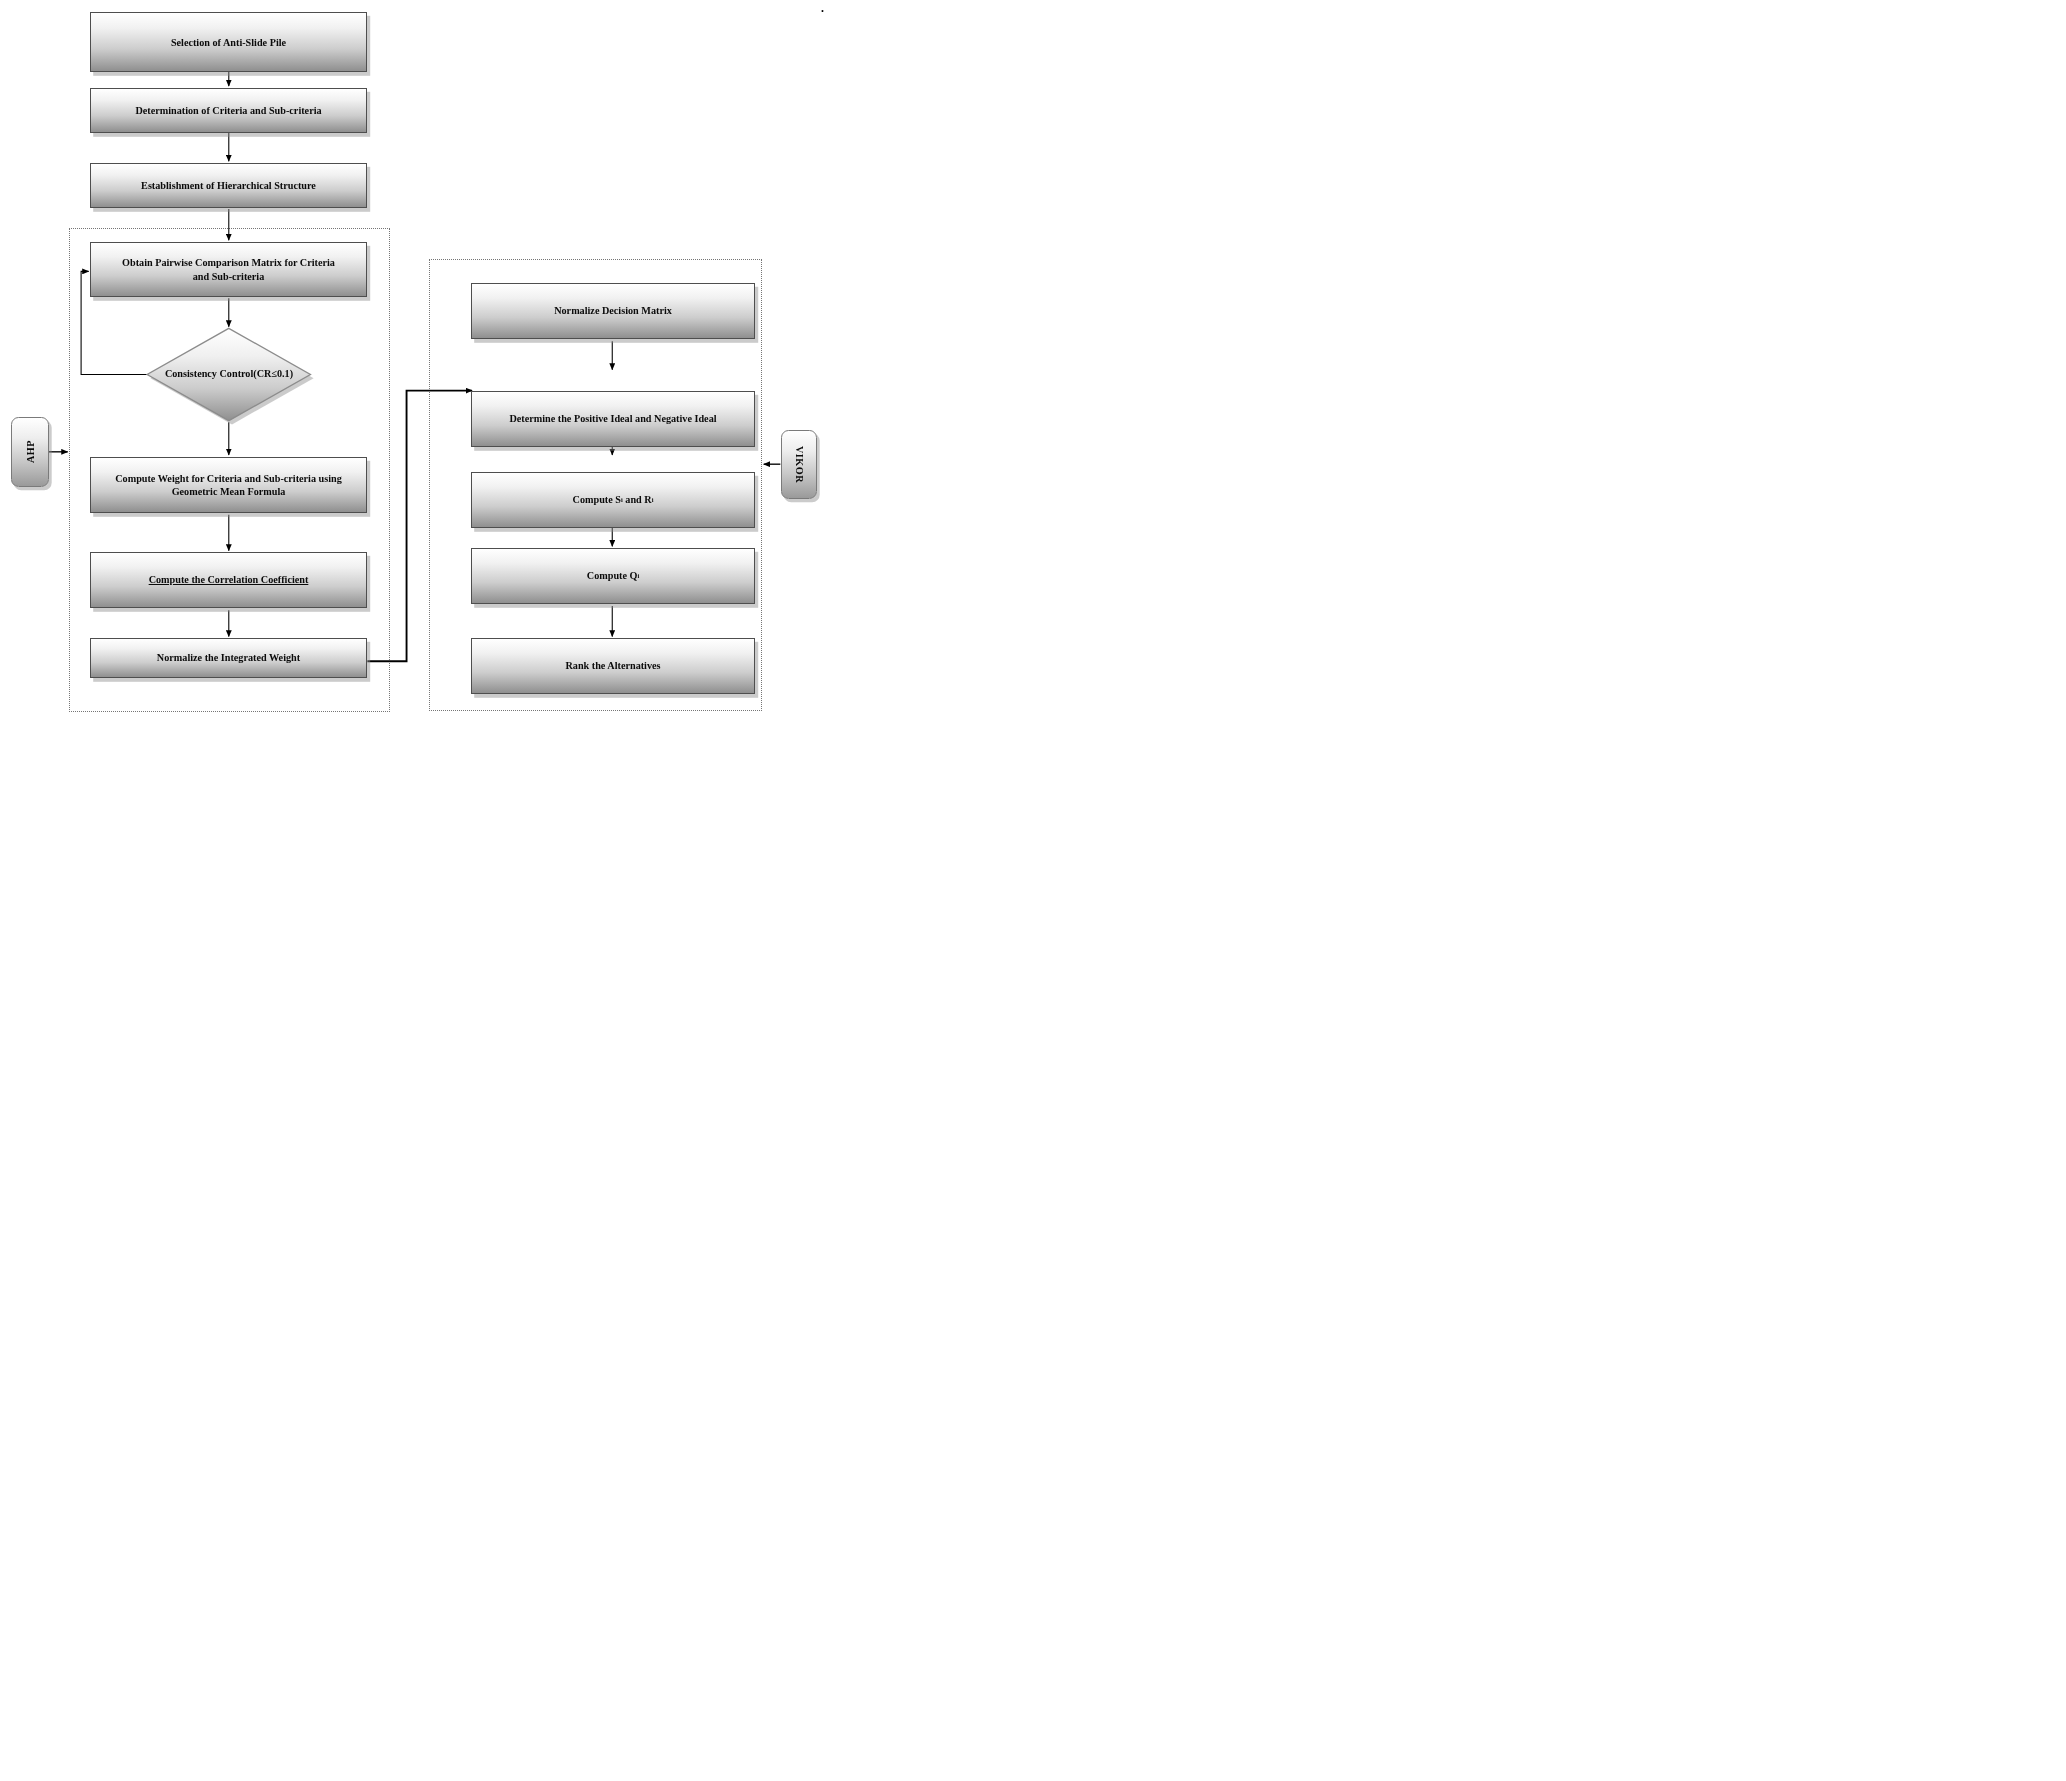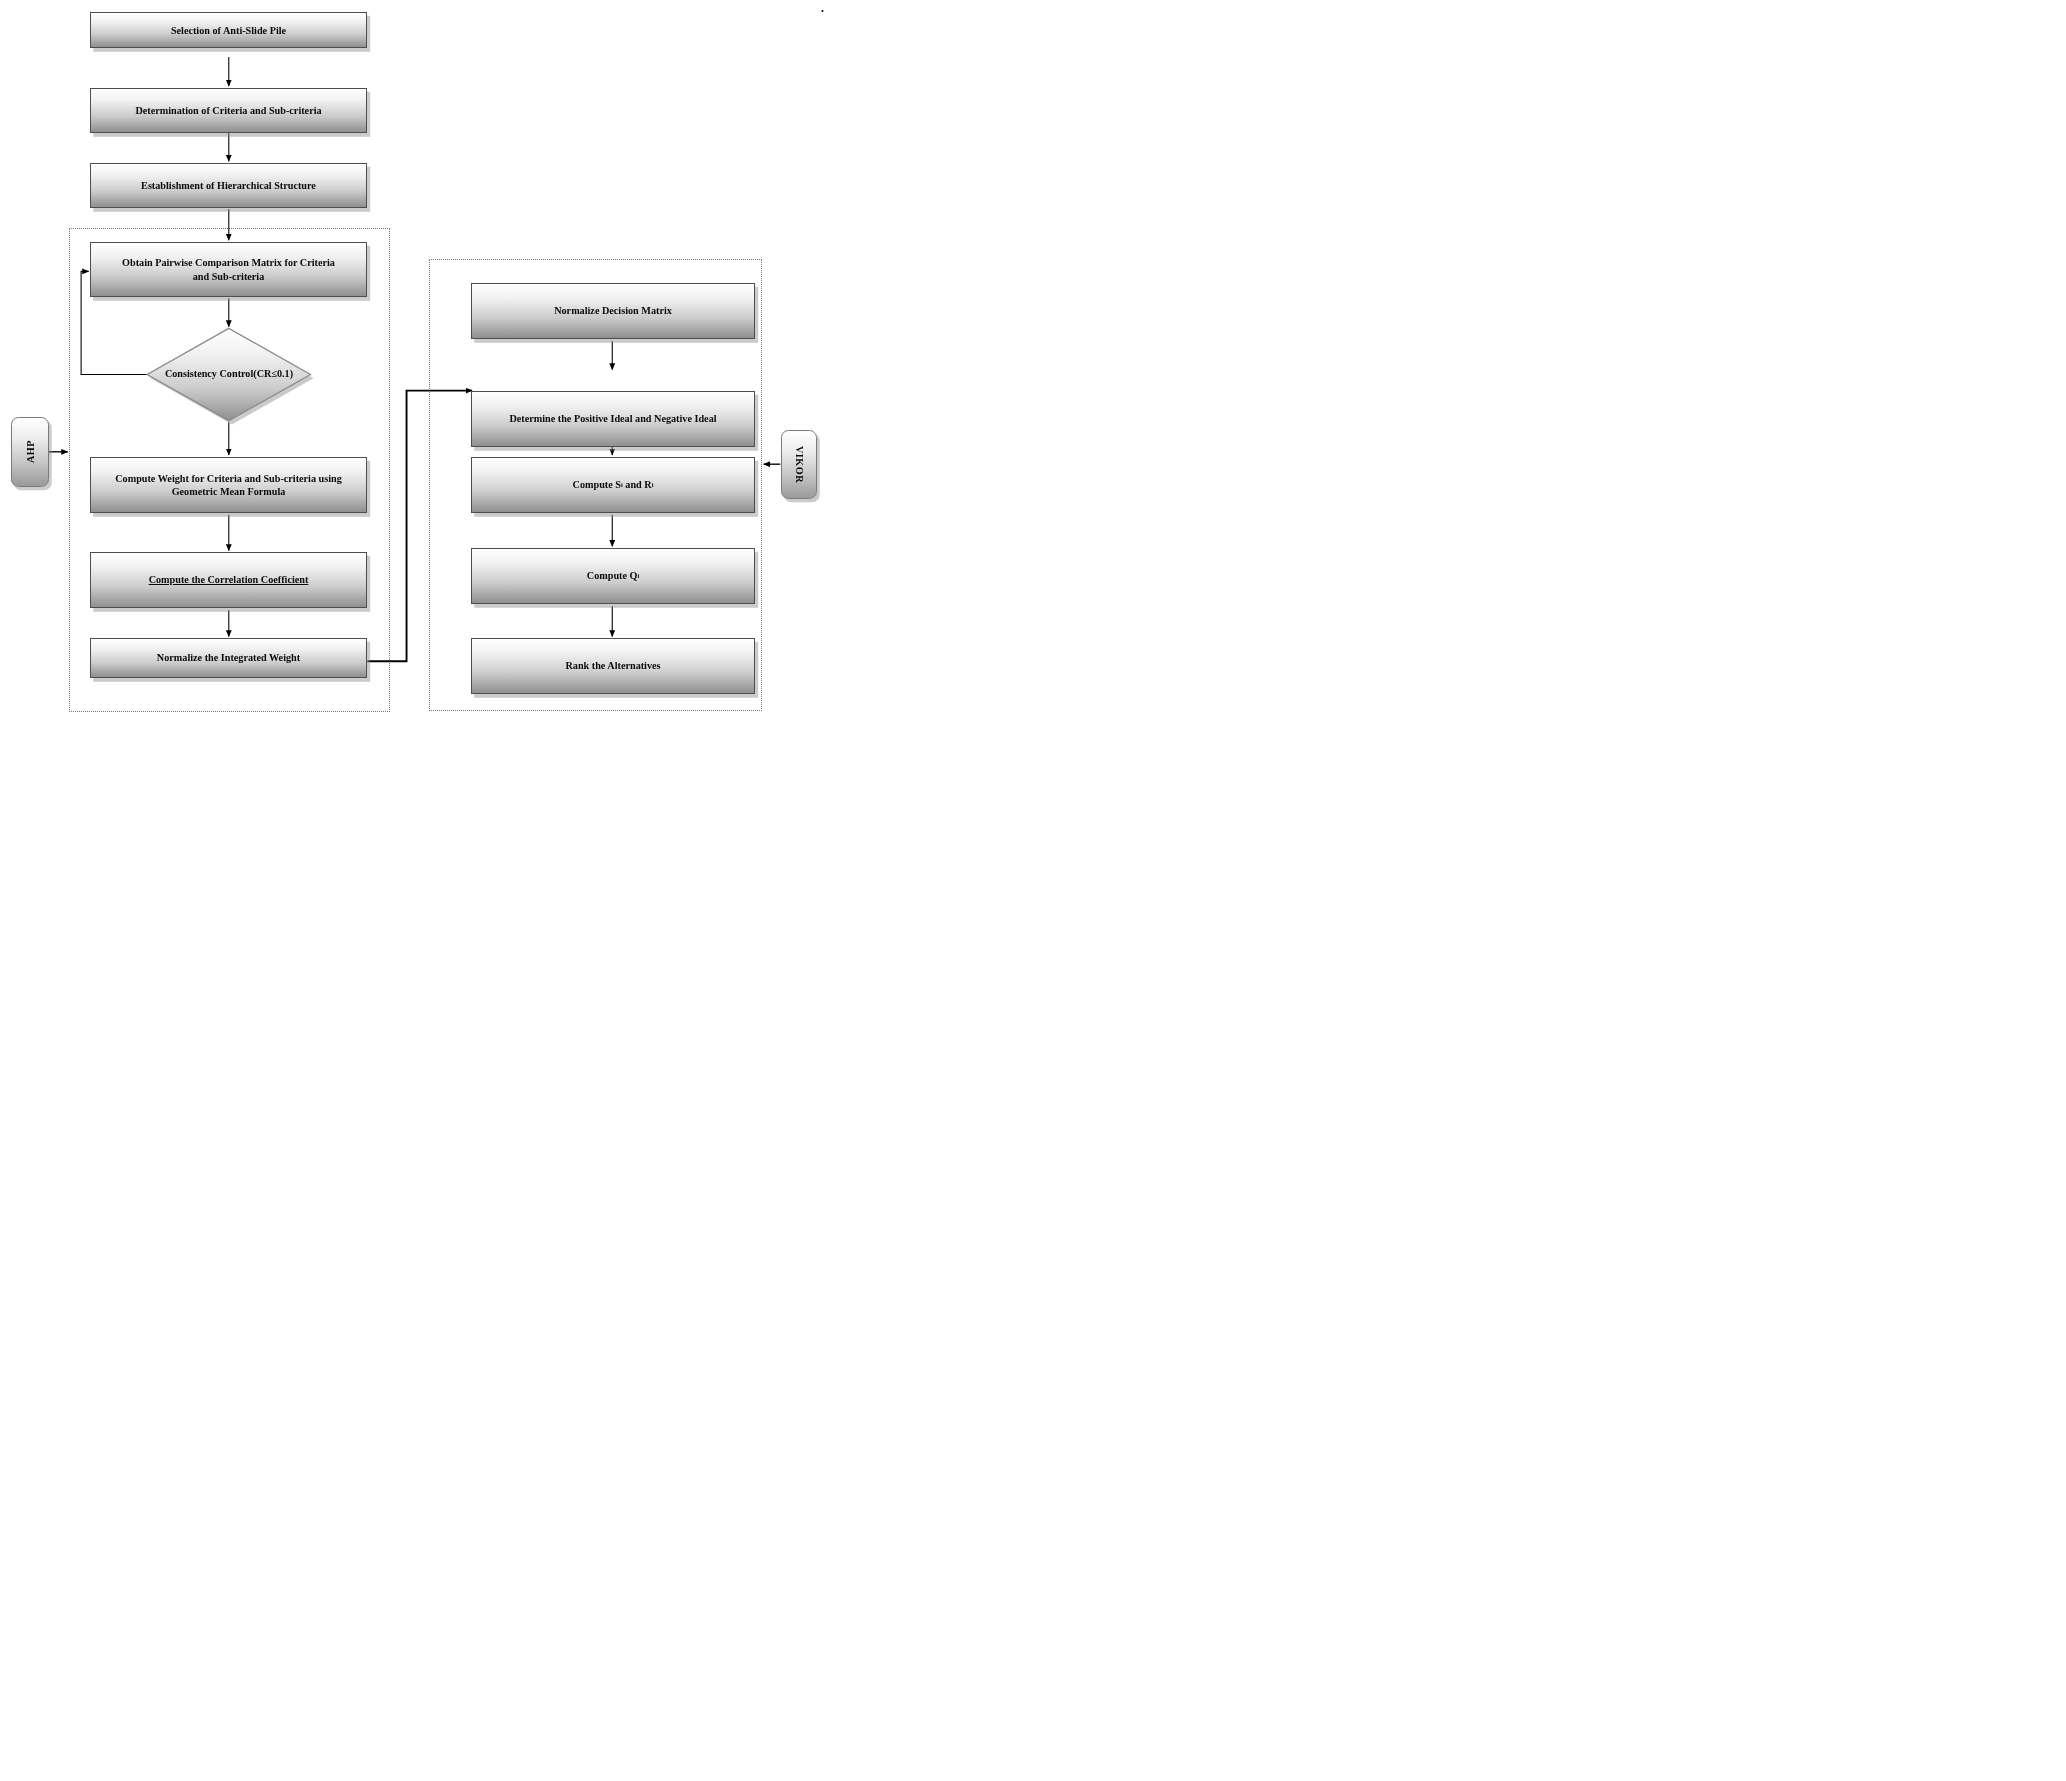--- a/index.html
+++ b/index.html
@@ -97,21 +97,21 @@
     <path d="M684,1231 L757,1231 L757,727 L879,727" fill="none" stroke="#000" stroke-width="3.5" marker-end="url(#ah)"></path>
 
     <line x1="91" y1="841" x2="126" y2="841" stroke="#000" stroke-width="2.5" marker-end="url(#ah)"></line>
 
     <line x1="1453" y1="864" x2="1422" y2="864" stroke="#000" stroke-width="2.5" marker-end="url(#ah)"></line>
 
     <polygon points="432,618 584,704 432,790 280,704" fill="rgba(140,140,140,0.45)"></polygon>
     <polygon points="426,611 578,697 426,783 274,697" fill="url(#boxgrad)" stroke="#8c8c8c" stroke-width="2.5"></polygon>
   </svg>
 
-  <div class="box" style="left:90px;top:12.4px;width:277px;height:36px;">
+  <div class="box" style="left:90px;top:12.4px;width:277px;height:60px;">
     <span>Selection of Anti-Slide Pile</span>
   </div>
 
   <div class="box" style="left:90px;top:88px;width:277px;height:45px;">
     <span>Determination of Criteria and Sub-criteria</span>
   </div>
 
   <div class="box" style="left:90px;top:163px;width:277px;height:45px;">
     <span>Establishment of Hierarchical Structure</span>
   </div>
@@ -138,21 +138,21 @@
   </div>
 
   <div class="box" style="left:471px;top:283px;width:284px;height:56px;">
     <span>Normalize Decision Matrix</span>
   </div>
 
   <div class="box" style="left:471px;top:391px;width:284px;height:56px;padding:2.1px 29px;">
     <span>Determine the Positive Ideal and Negative Ideal</span>
   </div>
 
-  <div class="box" style="left:471px;top:457px;width:284px;height:56px;">
+  <div class="box" style="left:471px;top:472px;width:284px;height:56px;">
     <span>Compute S</span>
       <sub>i</sub>
       <span style="white-space:pre;"> and R</span>
       <sub>i</sub>
   </div>
 
   <div class="box" style="left:471px;top:548px;width:284px;height:56px;">
     <span>Compute Q</span>
       <sub>i</sub>
   </div>

